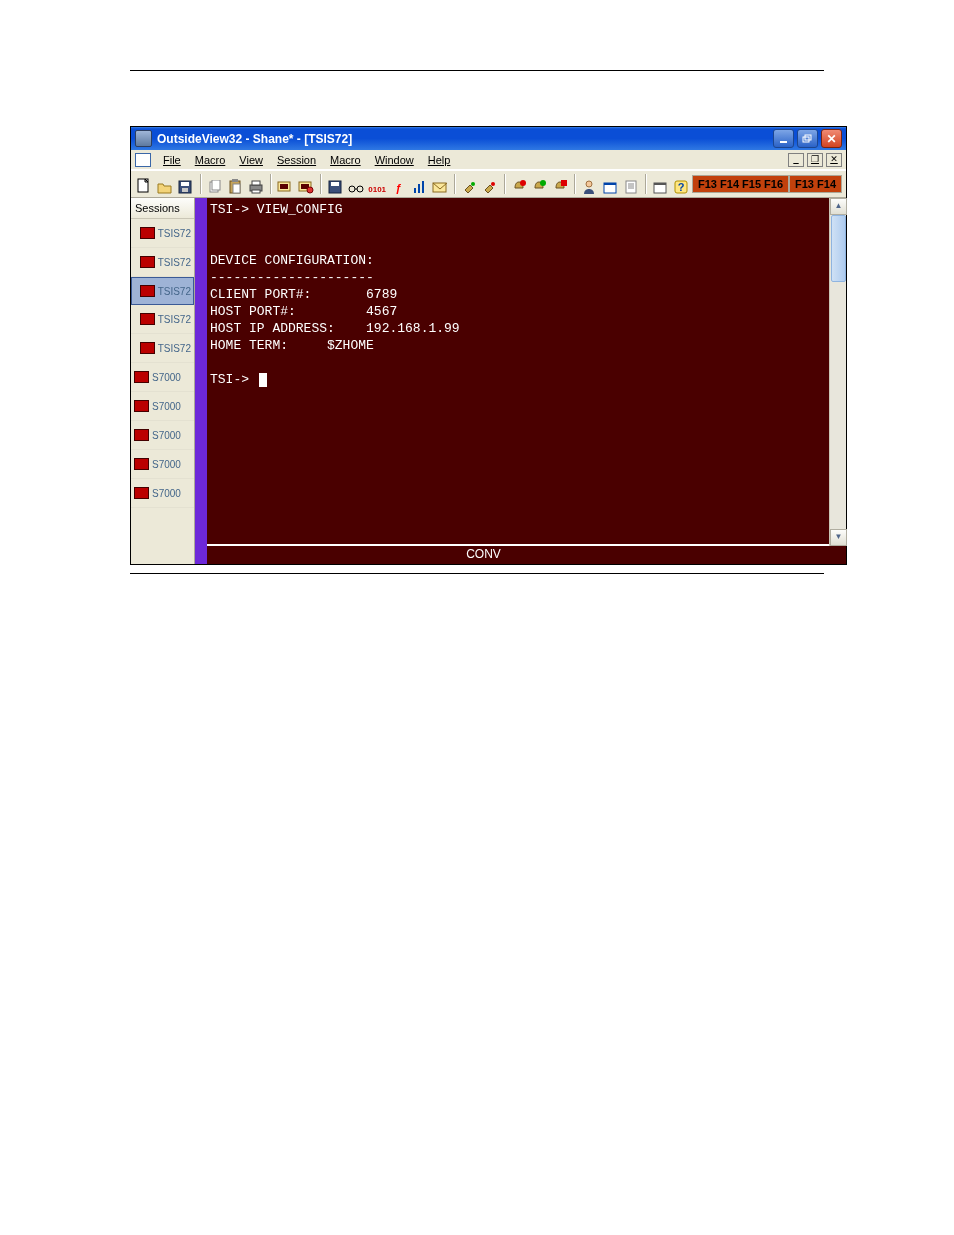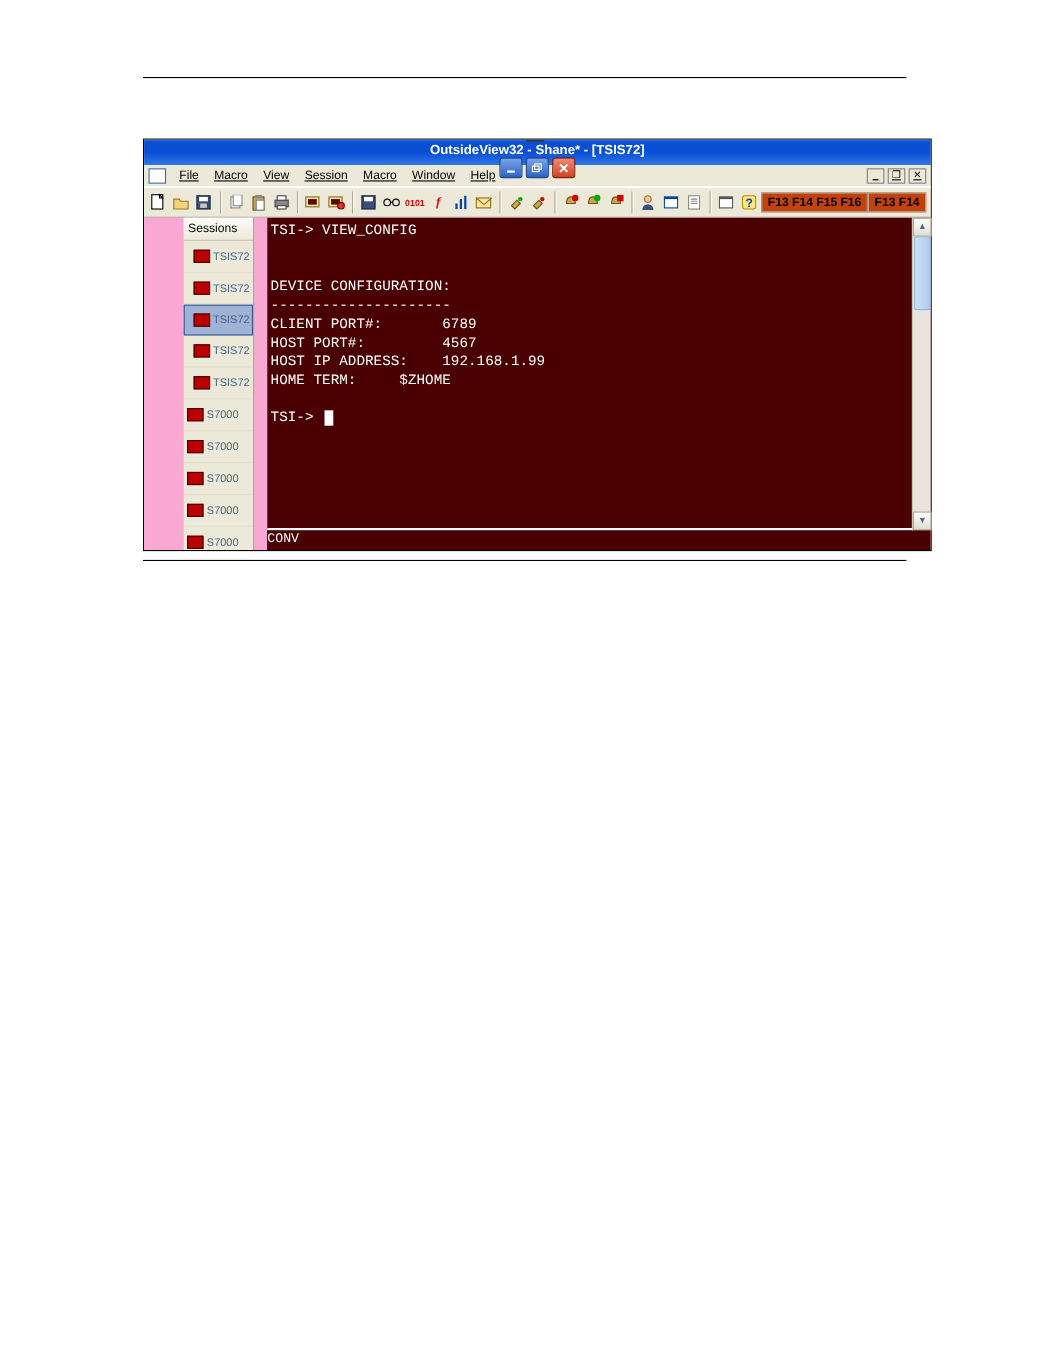--- a/index.html
+++ b/index.html
@@ -27,21 +27,20 @@
   
   .titlebar {
     height: 23px;
     background: linear-gradient(#3a81e6 0%, #0a4ed6 8%, #0a4ed6 50%, #2f78e3 100%);
     display: flex;
     align-items: center;
     padding: 0 4px;
     color: #fff;
     font-size: 12px;
     font-weight: bold;
-    flex-direction: column;
   }
   .titlebar .app-icon {
     width: 15px; height: 15px;
     background: linear-gradient(#9fb6d8,#5e7aa0);
     border: 1px solid #2c3e60;
     margin-right: 5px;
     border-radius: 2px;
   }
   .titlebar .title-text { flex: 1; white-space: nowrap; }
   .win-btns { display: flex; gap: 3px; }
@@ -89,21 +88,21 @@
     align-items: center;
     padding: 0 4px;
     gap: 2px;
     border-top:1px solid #fff;
     border-bottom:1px solid #aca899;
   }
   .tb-sep { width:1px; height:20px; background:#aca899; margin:0 3px; box-shadow:1px 0 #fff;}
   .tb-btn {
     width: 20px; height: 20px;
     border: 1px solid transparent;
-    display:flex; align-items:center; justify-content:center;
+    display:flex; align-items:flex-end; justify-content:center;
     font-size: 11px;
   }
   .tb-new   { color:#000; }
   .tb-open  { color:#c90; }
   .tb-save  { color:#000; }
   .tb-copy  { color:#888; }
   .tb-paste { color:#888; }
   .tb-print { color:#444; }
   .tb-red   { color:#f00; font-weight:bold; font-style:italic;}
   .fkeys {
@@ -113,23 +112,22 @@
   }
   .fkeys .fgroup {
     border:1px solid #aca899;
     padding:2px 5px;
     background:#c2410c;
     white-space: nowrap;
   }
   
   .client {
     display:flex;
-    height: 302px;
-    background:#f9a8d4;
-    padding-left:36px;
+    height: 366px;
+    background:#6d28d9;
   }
   .sidebar {
     width: 63px;
     background:#ece9d8;
     border-right:1px solid #aca899;
   }
   .side-head {
     height:20px;
     background: linear-gradient(#fdfdfb,#ece9d8);
     font-size:11px; color:#000;
@@ -199,23 +197,23 @@
     position:absolute; left:1px; right:0; top:17px; height:65px;
     background: linear-gradient(90deg,#cfe1f5,#aecbef);
     border:1px solid #8fb4e0;
     border-radius:2px;
   }
   .conv-strip {
     position:absolute; left:0; right:16px; bottom:0; height:18px;
     background:#4a0000;
     border-top:2px solid #fff;
     color:#fff;
-    font-family:Liberation Mono, monospace;
+    font-family:Liberation Sans, sans-serif;
     font-size:12px;
-    text-align:left;
+    text-align:center;
     padding-right:70px;
     line-height:16px;
   }
   
   .statusbar {
     height: 20px;
     background:#ece9d8;
     border-top:1px solid #fff;
     display:flex;
     align-items:center;

